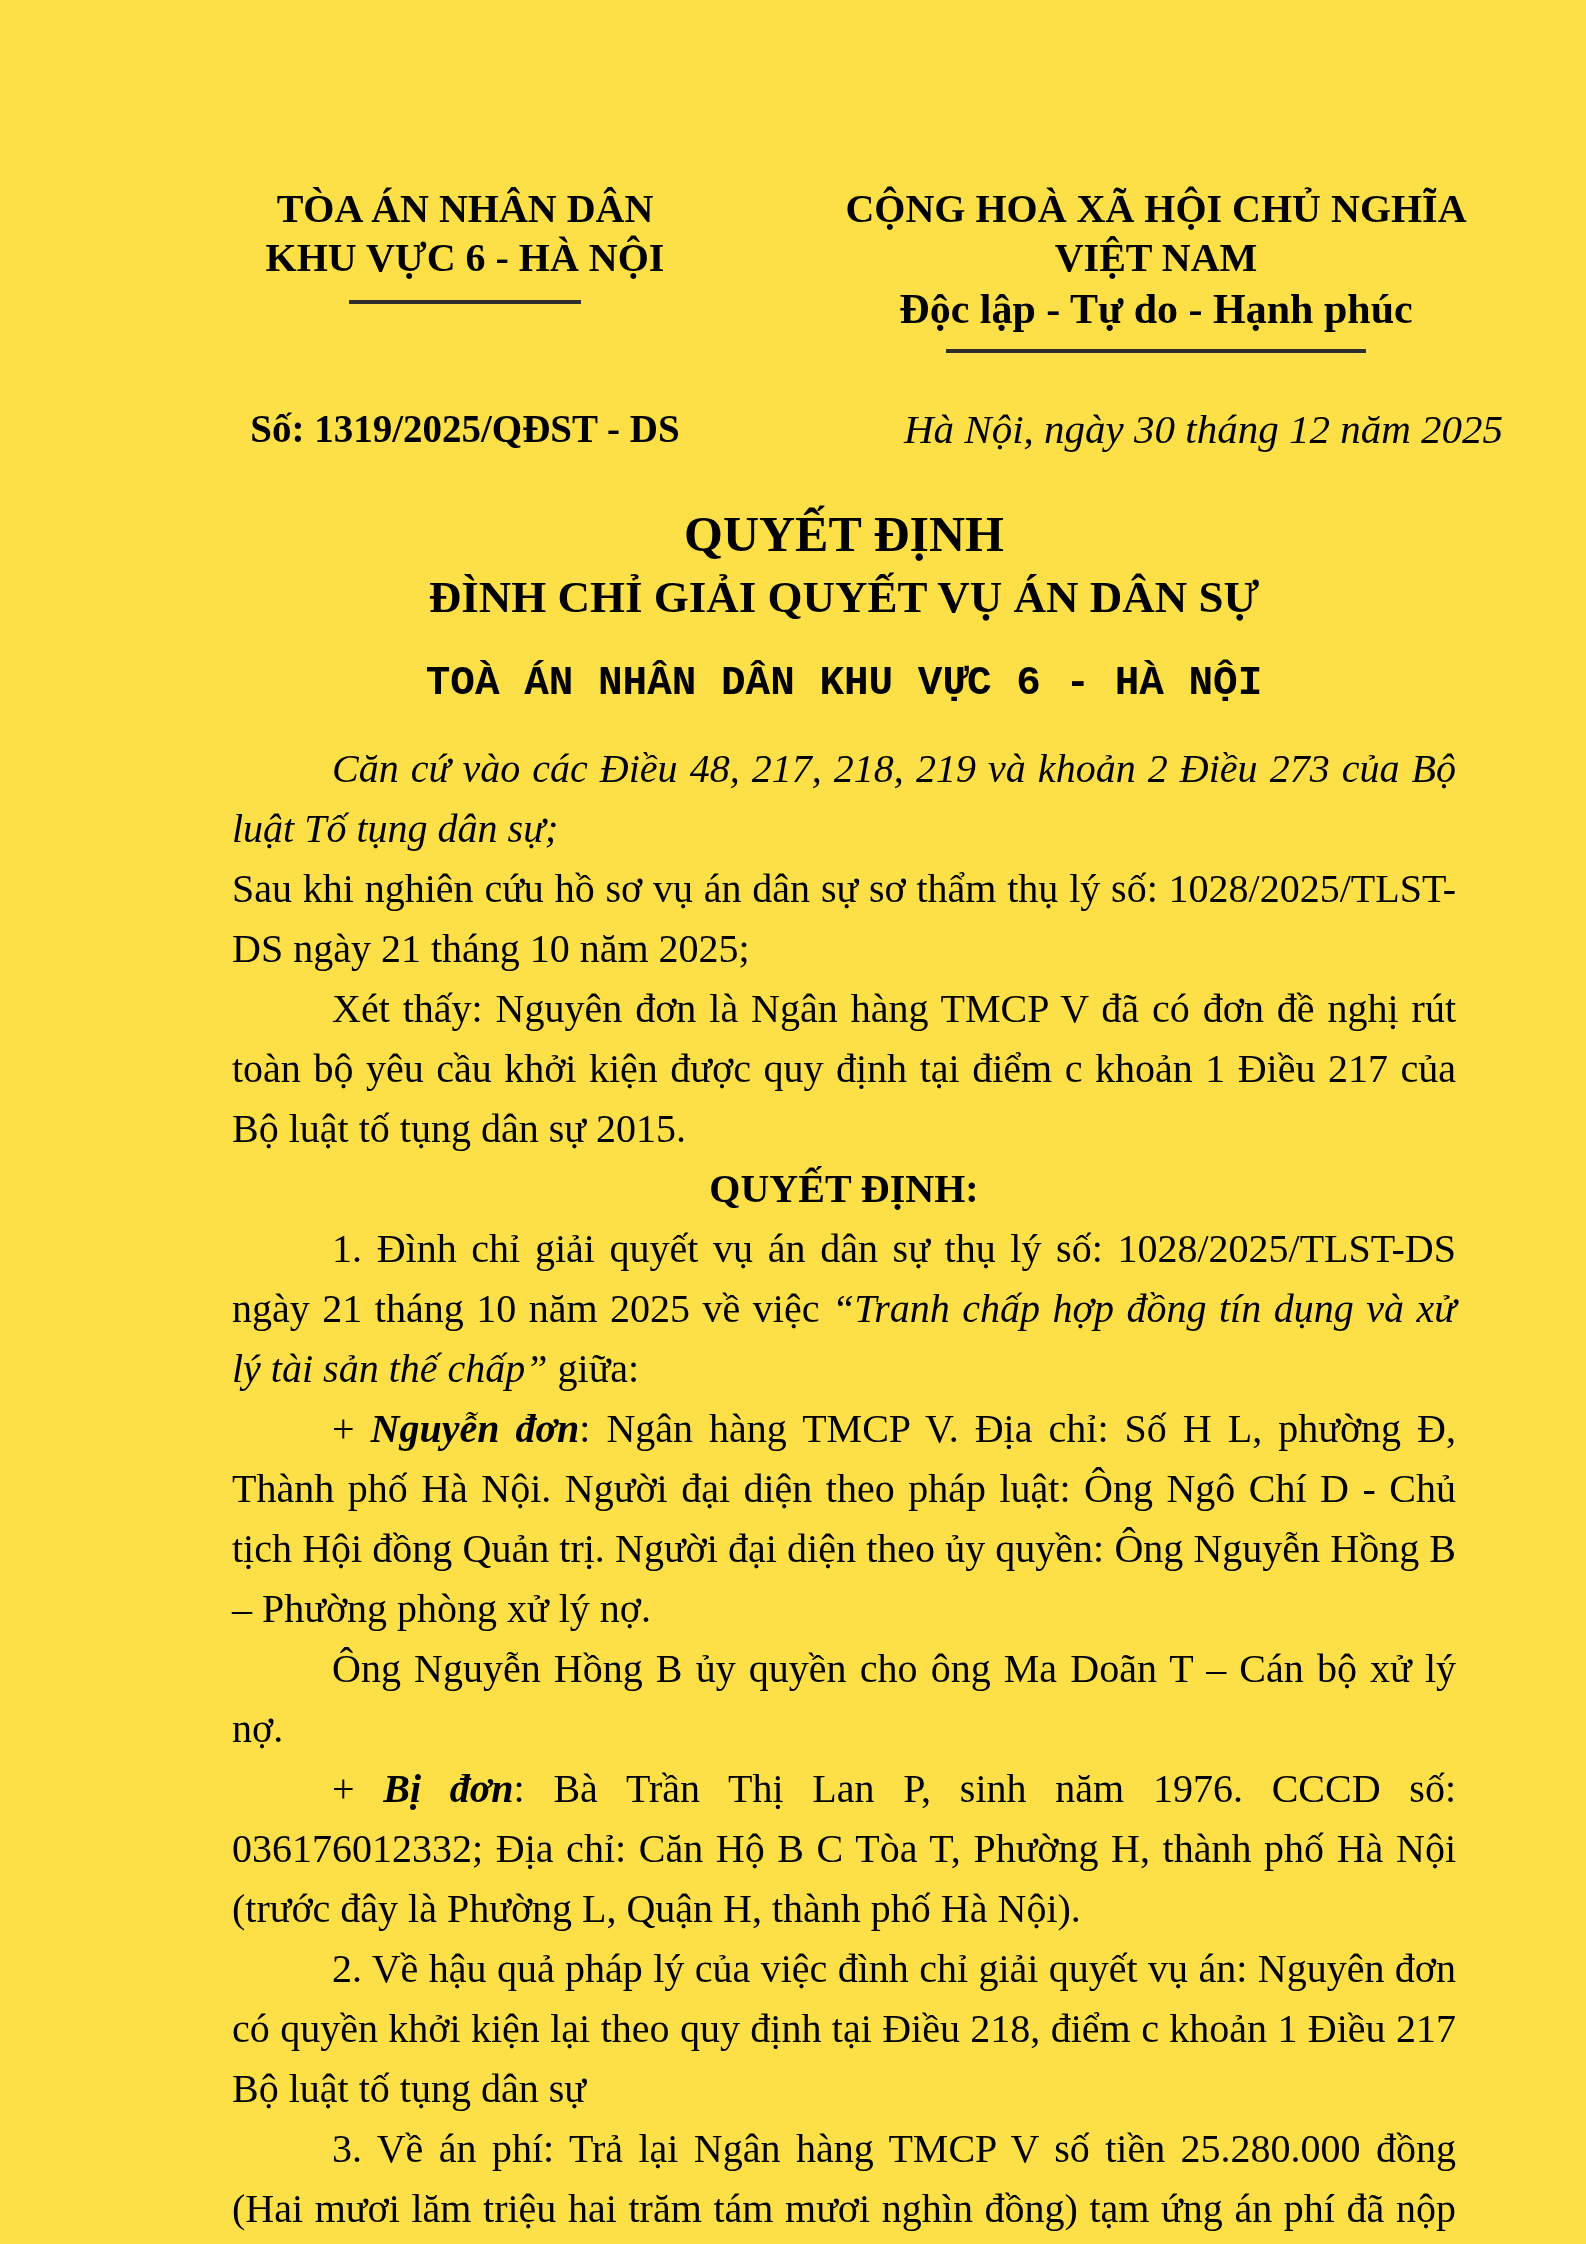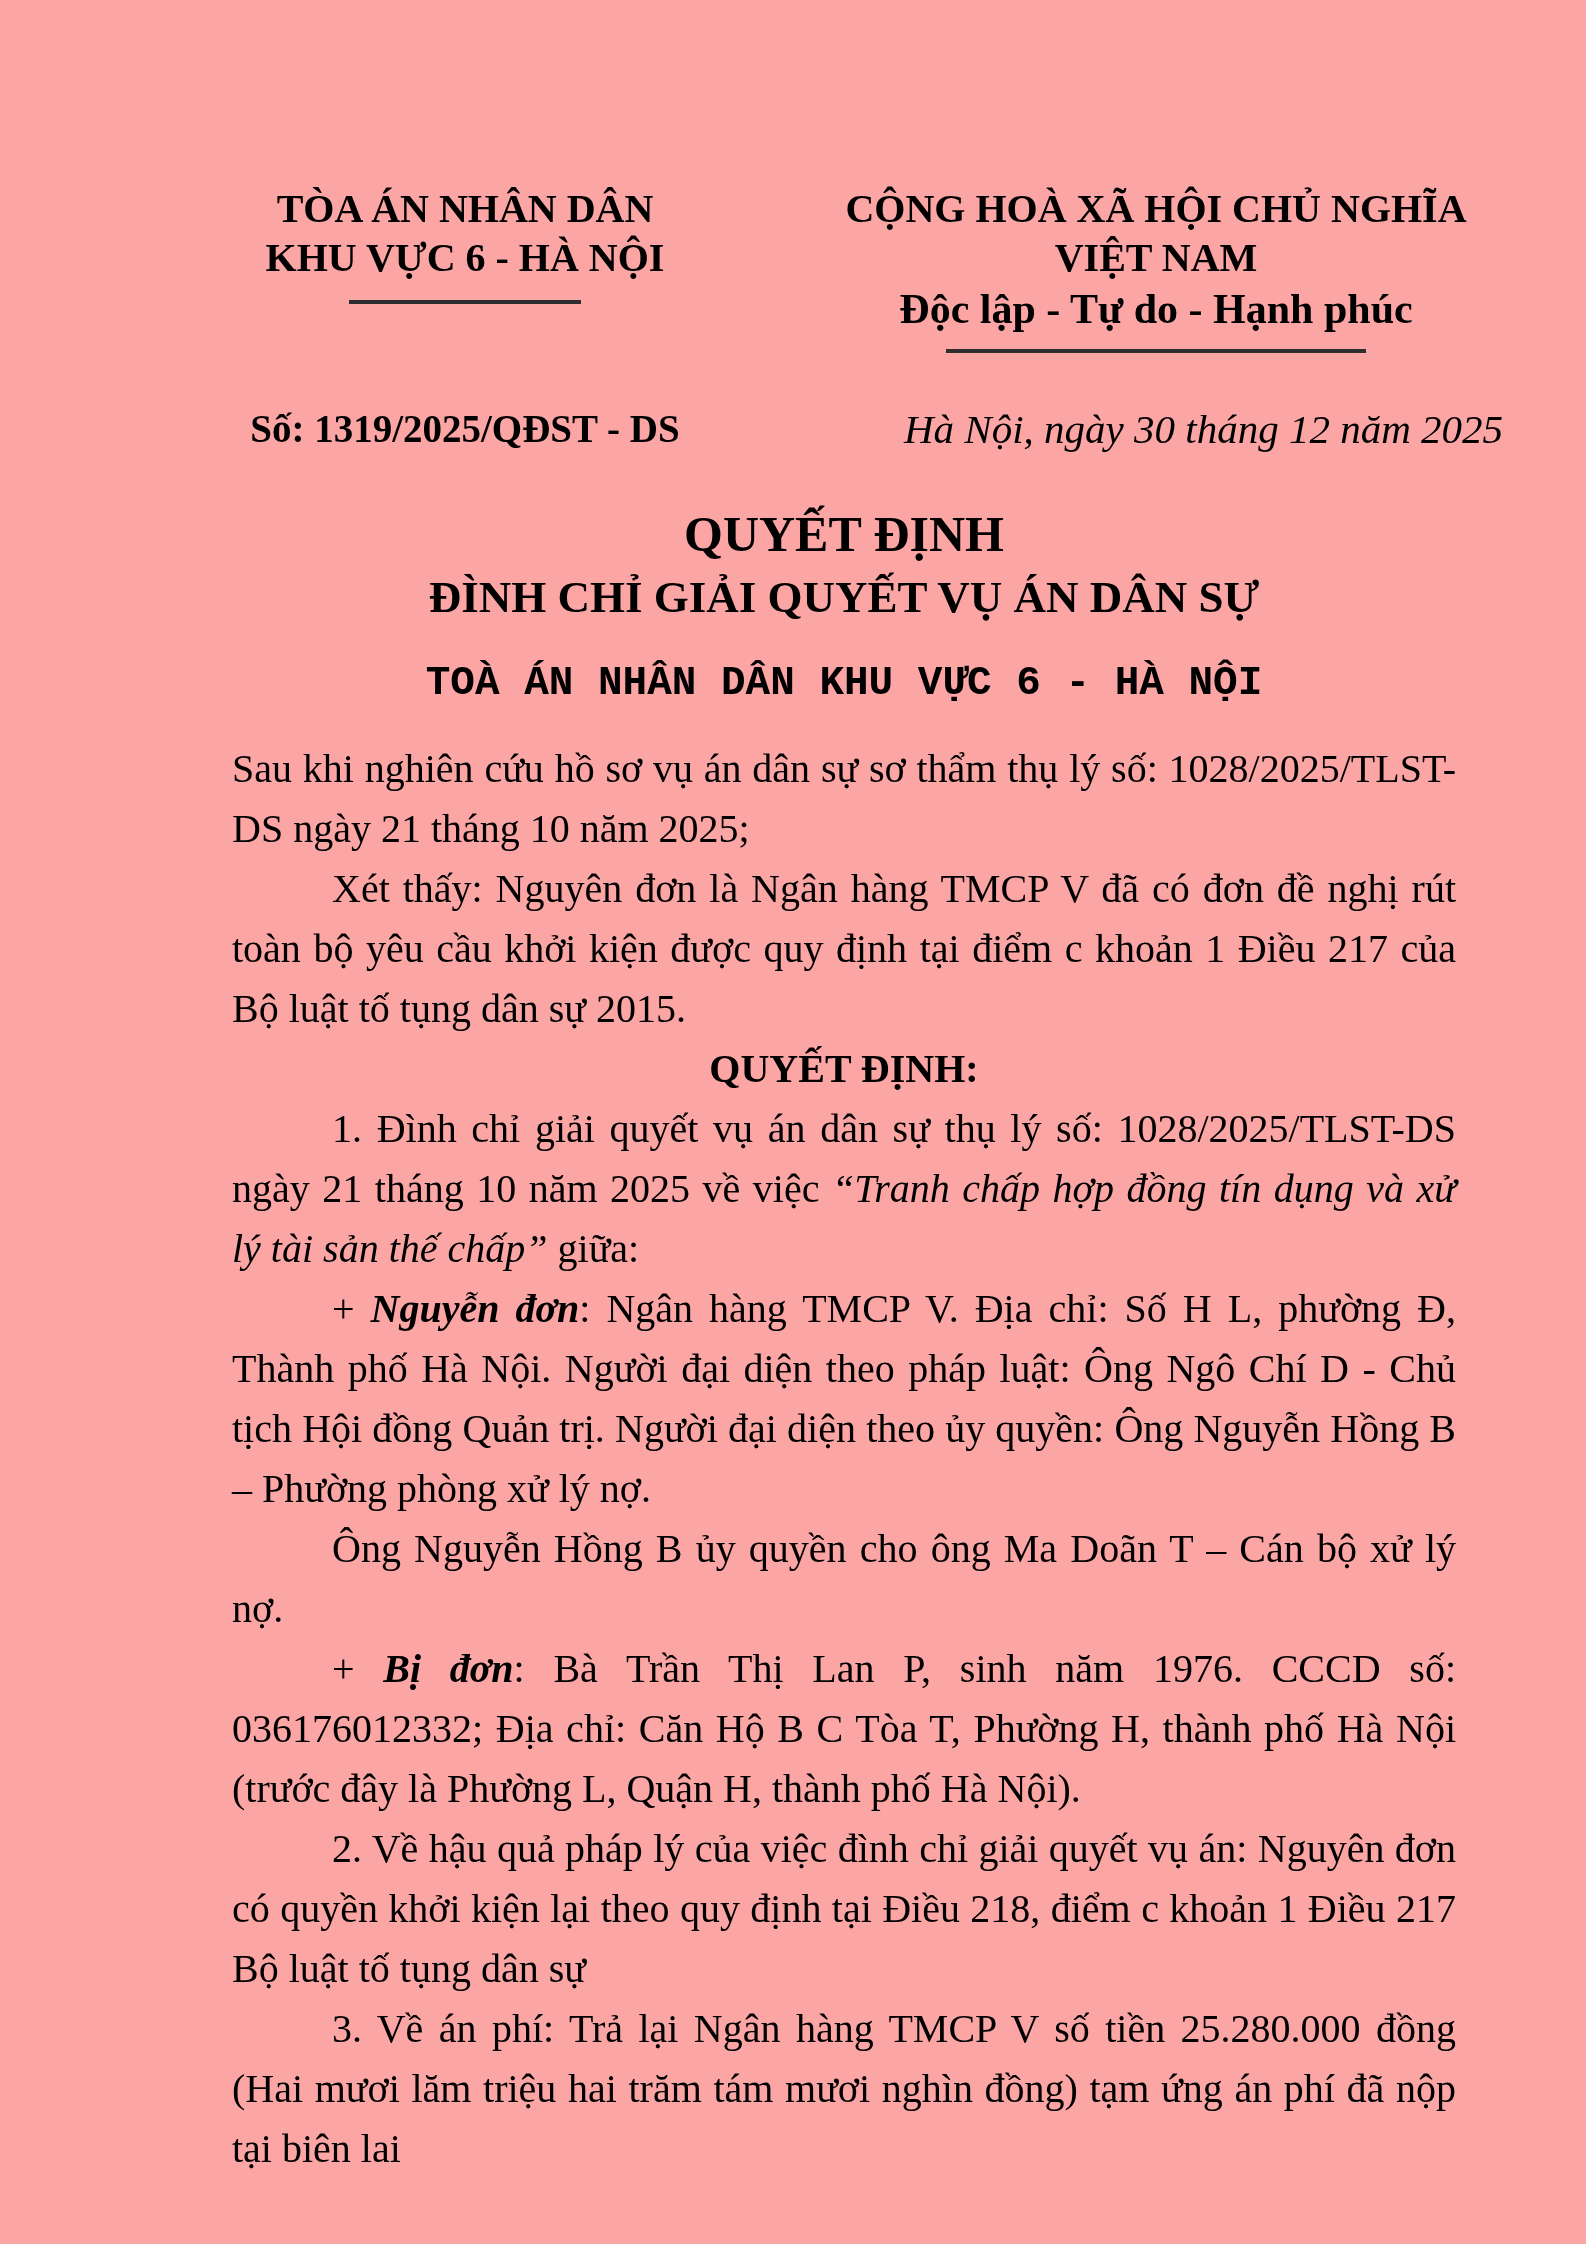--- a/index.html
+++ b/index.html
@@ -4,21 +4,21 @@
 <style>
   html, body {
     margin: 0;
     padding: 0;
     background: #ffffff;
   }
   .page {
     position: relative;
     width: 1586px;
     height: 2244px;
-    background: #fca5a5;
+    background: #fde047;
     color: #000000;
     font-family: "Liberation Serif", "DejaVu Serif", serif;
     overflow: hidden;
   }
   .header-row {
     display: flex;
     align-items: flex-start;
   }
   .row1 { margin-top: 184px; }
   .row2 { margin-top: 52px; }
@@ -142,20 +142,21 @@
       <div class="date-line">Hà Nội, ngày 30 tháng 12 năm 2025</div>
     </div>
   </div>
 
   <div class="content">
     <div class="title1">QUYẾT ĐỊNH</div>
     <div class="title2">ĐÌNH CHỈ GIẢI QUYẾT VỤ ÁN DÂN SỰ</div>
     <div class="title3">TOÀ ÁN NHÂN DÂN KHU VỰC 6 - HÀ NỘI</div>
 
     <div class="doc-body" id="doc-body">
+        <p class="para indent"><span class="r-italic">Căn cứ vào các Điều 48, 217, 218, 219 và khoản 2 Điều 273 của Bộ luật Tố tụng dân sự;</span></p>
         <p class="para"><span class="r-normal">Sau khi nghiên cứu hồ sơ vụ án dân sự sơ thẩm thụ lý số: 1028/2025/TLST-DS ngày 21 tháng 10 năm 2025;</span></p>
         <p class="para indent"><span class="r-normal">Xét thấy: Nguyên đơn là Ngân hàng TMCP V đã có đơn đề nghị rút toàn bộ yêu cầu khởi kiện được quy định tại điểm c khoản 1 Điều 217 của Bộ luật tố tụng dân sự 2015.</span></p>
         <p class="para center"><span class="r-bold">QUYẾT ĐỊNH:</span></p>
         <p class="para indent"><span class="r-normal">1. Đình chỉ giải quyết vụ án dân sự thụ lý số: 1028/2025/TLST-DS ngày 21 tháng 10  năm 2025 về việc </span><span class="r-italic">“Tranh chấp hợp đồng tín dụng và xử lý tài sản thế chấp”</span><span class="r-normal"> giữa:</span></p>
         <p class="para indent"><span class="r-normal">+ </span><span class="r-bold_italic">Nguyễn đơn</span><span class="r-normal">: Ngân hàng TMCP V. Địa chỉ: Số H L, phường Đ, Thành phố Hà Nội. Người đại diện theo pháp luật: Ông Ngô Chí D - Chủ tịch Hội đồng Quản trị. Người đại diện theo ủy quyền: Ông Nguyễn Hồng B – Phường phòng xử lý nợ.</span></p>
         <p class="para indent"><span class="r-normal">Ông Nguyễn Hồng B ủy quyền cho ông Ma Doãn T – Cán bộ xử lý nợ.</span></p>
         <p class="para indent"><span class="r-normal">+ </span><span class="r-bold_italic">Bị đơn</span><span class="r-normal">: Bà Trần Thị Lan P, sinh năm 1976. CCCD số: 036176012332; Địa chỉ: Căn Hộ B C Tòa T, Phường H, thành phố Hà Nội (trước đây là Phường L, Quận H, thành phố Hà Nội).</span></p>
         <p class="para indent"><span class="r-normal">2. Về hậu quả pháp lý của việc đình chỉ giải quyết vụ án: Nguyên đơn có quyền khởi kiện lại theo quy định tại Điều 218, điểm c khoản 1 Điều 217 Bộ luật tố tụng dân sự</span></p>
         <p class="para indent"><span class="r-normal">3. Về án phí: Trả lại Ngân hàng TMCP V số tiền 25.280.000 đồng (Hai mươi lăm triệu hai trăm tám mươi nghìn đồng) tạm ứng án phí đã nộp tại biên lai</span></p>
       </div>

